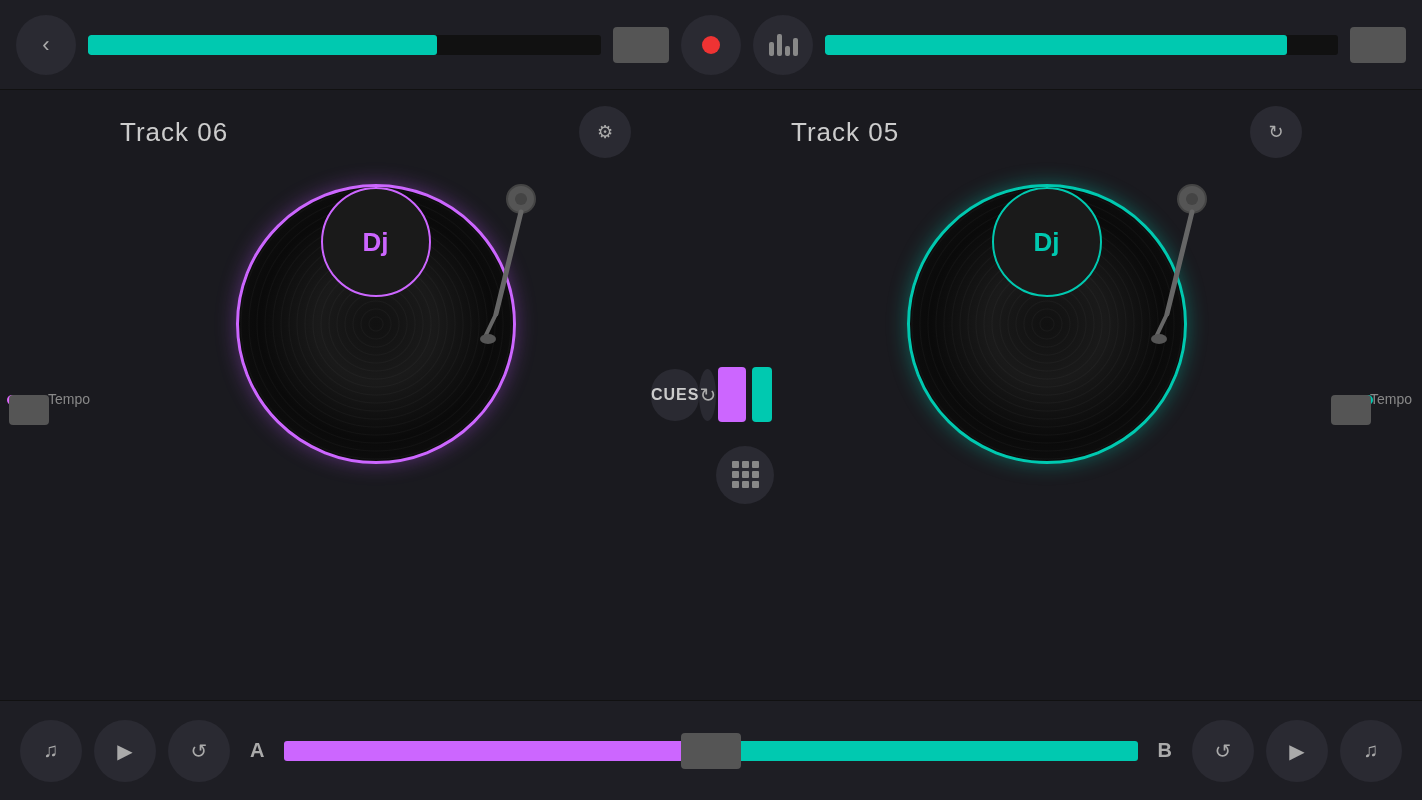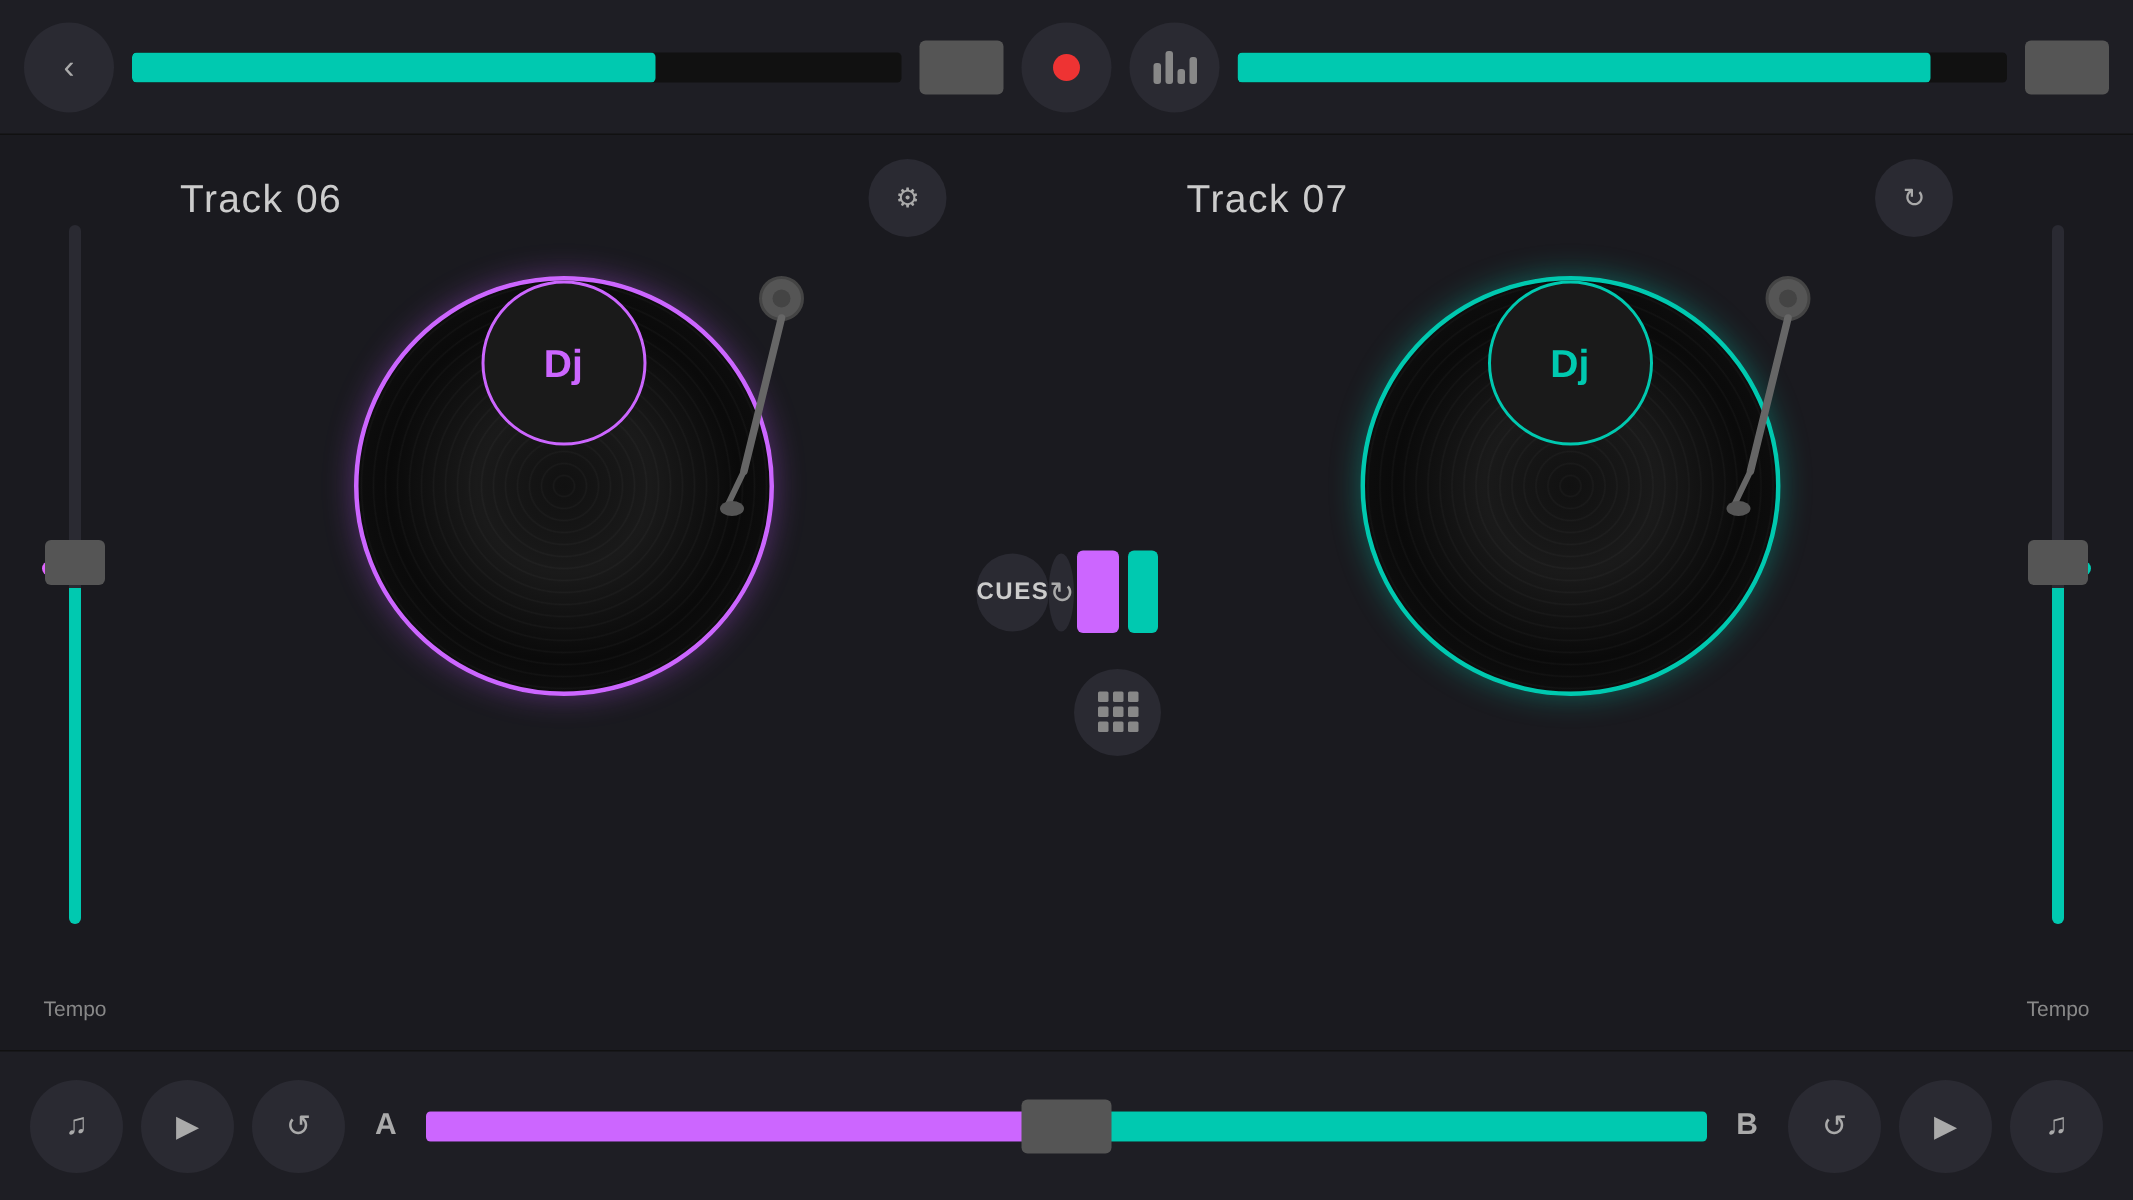--- a/index.html
+++ b/index.html
@@ -96,21 +96,21 @@
       width: 100%;
       height: 610px;
       display: flex;
       position: relative;
     }
 
     
     .tempo-slider-left, .tempo-slider-right {
       width: 100px;
       display: flex;
-      flex-direction: column;
+      flex-direction: row;
       align-items: center;
       justify-content: space-between;
       padding: 20px 10px 20px 10px;
       position: relative;
     }
     .slider-thumb {
       width: 40px; height: 30px;
       background: #555;
       border-radius: 4px;
       position: absolute;
@@ -462,21 +462,21 @@
           <div class="grid-dot"></div>
             <div class="grid-dot"></div>
             <div class="grid-dot"></div>
         </div>
       </button>
     </div>
   </div>
 
   <div class="deck-right">
     <div class="deck-header">
-      <span class="track-name">Track 07</span>
+      <span class="track-name">Track 05</span>
       <button class="repeat-btn">
         <span>↻</span>
       </button>
     </div>
     <div class="vinyl-container">
       <div class="vinyl vinyl-right">
         <div class="vinyl-grooves"></div>
         <div class="vinyl-label vinyl-label-right">
           <span>Dj</span>
         </div>

